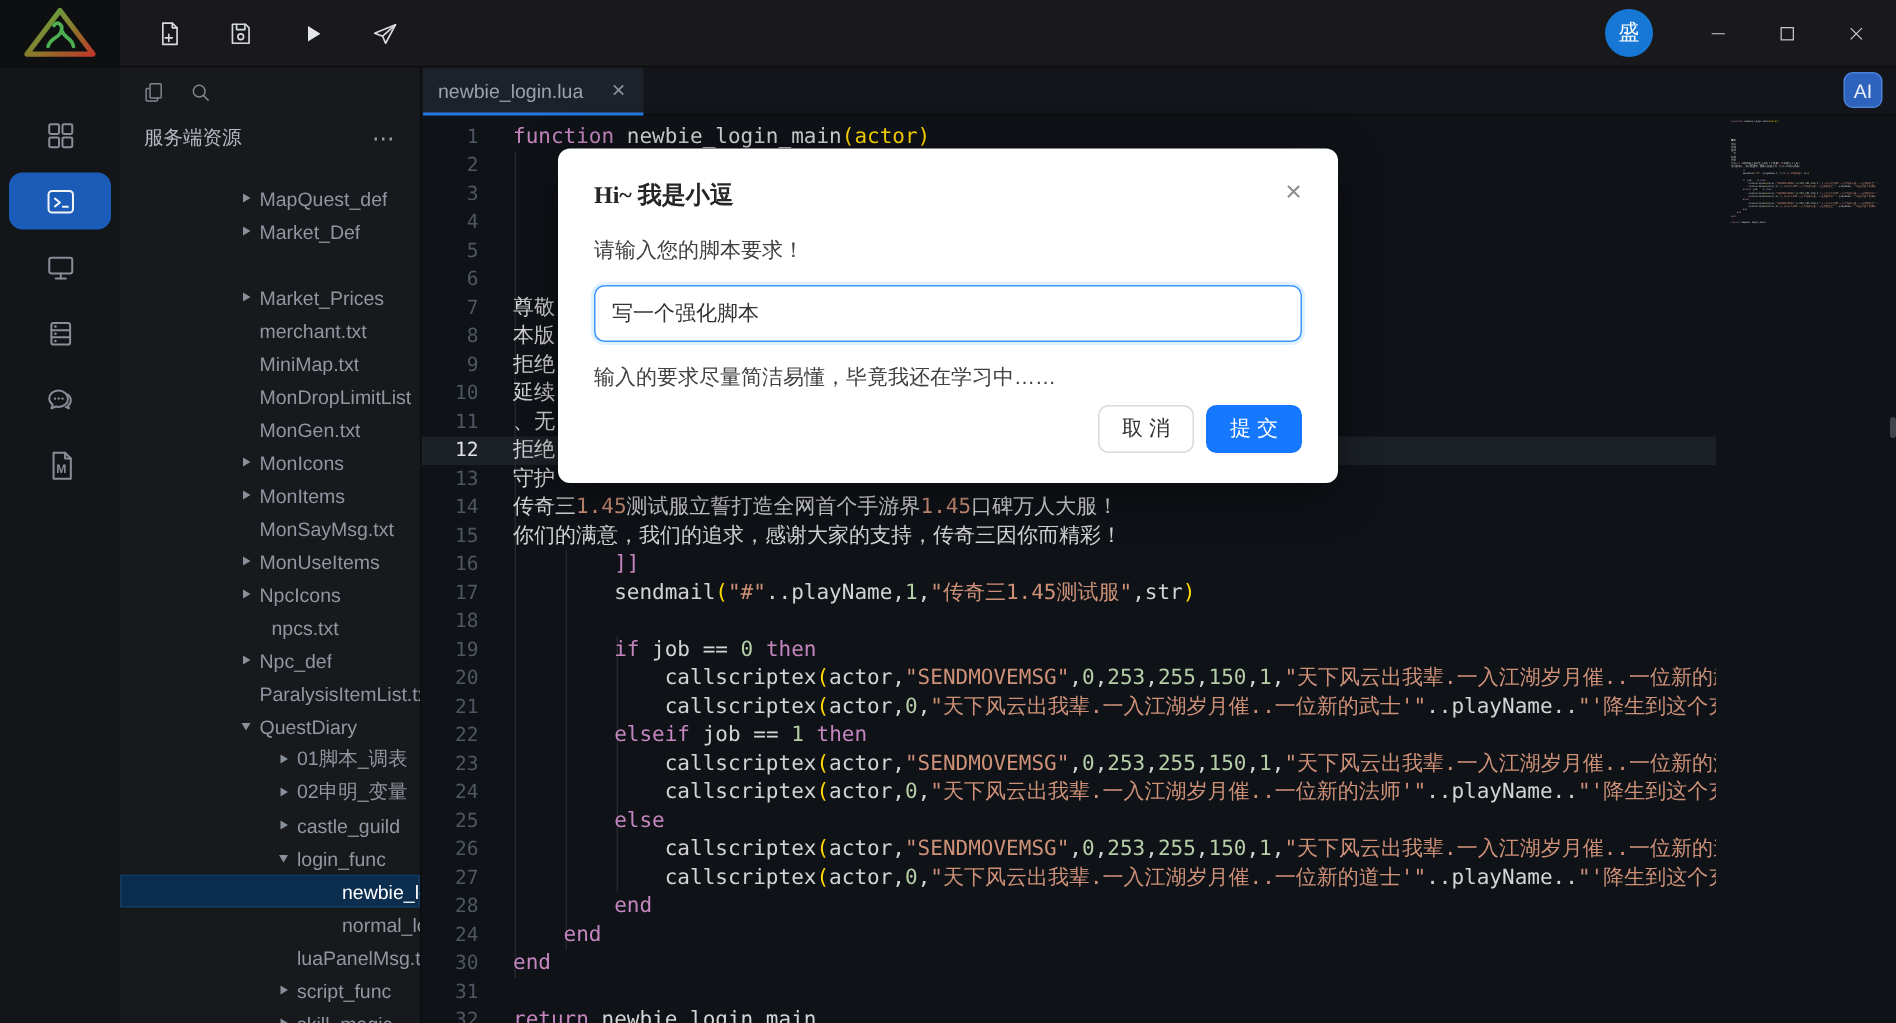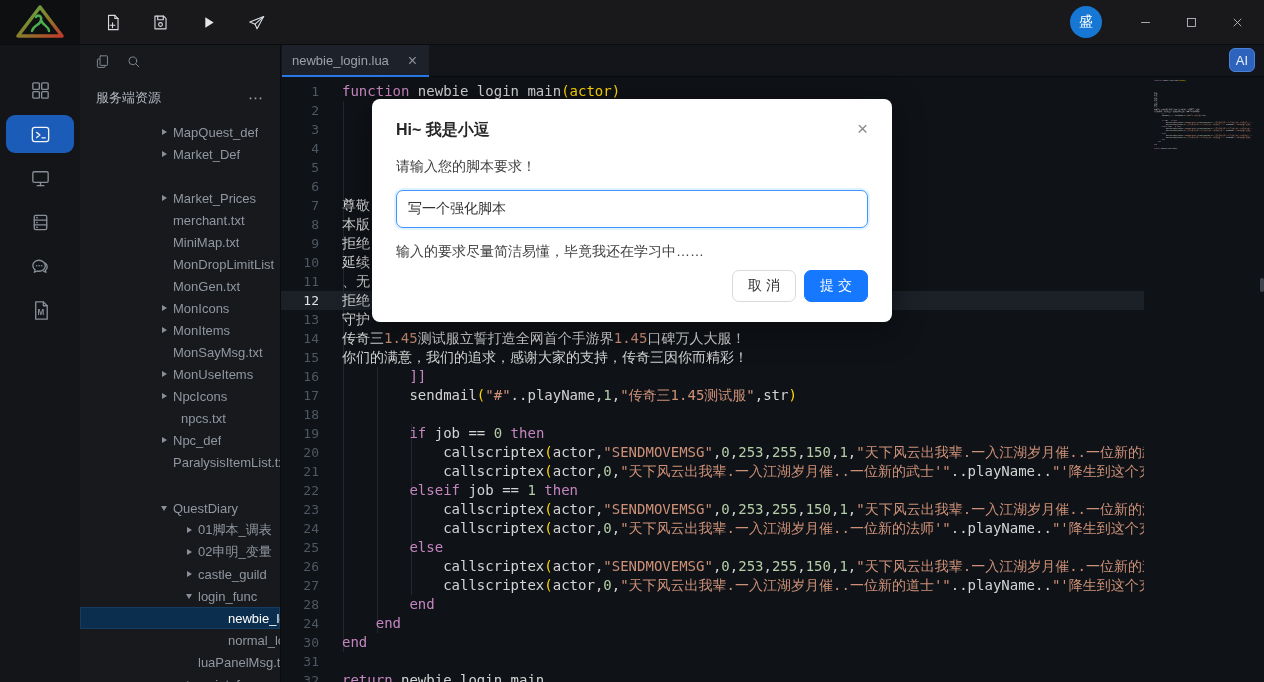--- a/index.html
+++ b/index.html
@@ -25,21 +25,21 @@
   .act-item{width:80px;height:44px;display:flex;align-items:center;justify-content:center;position:relative;cursor:pointer;}
   .act-pill{position:absolute;left:6px;top:3px;width:68px;height:38px;border-radius:9px;background:#1a5cb8;}
   .act-item svg{position:relative;width:23px;height:23px;stroke:#878e98;stroke-width:1.4;fill:none;stroke-linecap:round;stroke-linejoin:round;}
   .act-item.active svg{stroke:#f2f4f7;}
   .act-item svg .dot{fill:#878e98;stroke:none;}
   .act-item svg text{fill:#878e98;stroke:none;font-family:"Liberation Sans",sans-serif;font-weight:bold;}
 
   .sidebar{width:200px;flex:0 0 200px;background:#17191d;border-right:1px solid #0a0b0d;position:relative;overflow:hidden;}
   .side-top{height:32px;display:flex;align-items:center;gap:14px;padding-left:14px;}
   .side-top svg{width:17px;height:17px;stroke:#7f868e;stroke-width:1.4;fill:none;stroke-linecap:round;}
-  .side-head{height:30px;margin-top:6px;display:flex;align-items:center;justify-content:space-between;padding:0 16px 0 16px;}
+  .side-head{height:30px;margin-top:6px;display:flex;justify-content:space-between;padding:0 16px 0 16px;}
   .side-title{color:#b3b9c0;font-size:13px;}
   .side-more{color:#9aa0a8;font-size:15px;letter-spacing:1px;cursor:pointer;}
   .tree{position:absolute;left:0;top:76px;right:0;bottom:0;overflow:hidden;}
   .trow{height:22px;display:flex;align-items:center;font-size:13px;color:#9097a0;white-space:nowrap;cursor:pointer;box-sizing:border-box;}
   .trow.sel{background:#0c2e4e;color:#ffffff;box-shadow:inset 0 0 0 1px #143c60;}
   .tarr{width:12px;height:12px;flex:0 0 12px;margin-right:3px;display:flex;align-items:center;justify-content:center;}
   .tri-r{width:0;height:0;border-left:5px solid #8a9099;border-top:3.5px solid transparent;border-bottom:3.5px solid transparent;}
   .tri-d{width:0;height:0;border-top:5px solid #8a9099;border-left:3.5px solid transparent;border-right:3.5px solid transparent;}
   .tlabel{overflow:hidden;text-overflow:clip;}
 
@@ -63,21 +63,21 @@
   .tk-k{color:#c586c0}.tk-s{color:#ce9178}.tk-n{color:#b5cea8}.tk-d{color:#d4d4d4}.tk-p{color:#ffd700}
 
   .text-clip{position:absolute;left:0;top:0;width:863px;bottom:0;overflow:hidden;}
   .minimap{position:absolute;left:863px;top:0;width:113px;bottom:0;background:#0f1217;overflow:hidden;cursor:pointer;}
   .minimap-content{position:absolute;left:3px;top:2px;width:900px;transform:scale(0.115);transform-origin:0 0;}
   .minimap-content .ln-num{visibility:hidden;}
   .sb-thumb{position:absolute;left:979px;top:201px;width:4px;height:14px;background:#40454d;border-radius:2px;cursor:pointer;}
 
   
   .modal{position:absolute;left:372px;top:99px;width:520px;height:223px;background:#ffffff;border-radius:8px;box-shadow:0 8px 32px rgba(0,0,0,.45);box-sizing:border-box;padding:21px 24px;z-index:50;}
-  .m-title{font-size:16px;font-weight:700;color:#262626;}
+  .m-title{font-size:16px;font-weight:700;color:#262626;font-family:Liberation Serif, serif;}
   .m-close{position:absolute;right:20px;top:16px;color:#8c8c8c;font-size:19px;line-height:1;cursor:pointer;padding:4px;}
   .m-body{margin-top:17px;font-size:14px;color:#404040;}
   .m-input{margin-top:14px;width:100%;height:38px;box-sizing:border-box;border:1px solid #4096ff;border-radius:7px;outline:none;padding:0 11px;font-size:14px;color:#333;box-shadow:0 0 0 2px rgba(5,145,255,.12);font-family:"Liberation Sans",sans-serif;background:#fff;}
   .m-hint{margin-top:15px;font-size:14px;color:#404040;}
   .m-footer{position:absolute;right:24px;bottom:20px;display:flex;gap:8px;}
   .btn{height:32px;min-width:64px;padding:0 15px;border-radius:7px;font-size:14px;display:flex;align-items:center;justify-content:center;cursor:pointer;box-sizing:border-box;}
   .btn-cancel{background:#fff;border:1px solid #d9d9d9;color:#303030;}
   .btn-submit{background:#1677ff;border:1px solid #1677ff;color:#fff;}
 </style>
 </head>
@@ -319,21 +319,21 @@
           <div class="trow" style="padding-left: 78px;">
             <span class="tarr">
               <span class="tri-r"></span>
             </span>
             <span class="tlabel">Npc_def</span>
           </div>
           <div class="trow" style="padding-left: 78px;">
             <span class="tarr"></span>
             <span class="tlabel">ParalysisItemList.txt</span>
           </div>
-          <div class="trow" style="padding-left: 78px; margin-top: 24px;">
+          <div class="trow" style="padding-left: 78px;">
             <span class="tarr">
               <span class="tri-d"></span>
             </span>
             <span class="tlabel">QuestDiary</span>
           </div>
           <div class="trow" style="padding-left: 103px;">
             <span class="tarr">
               <span class="tri-r"></span>
             </span>
             <span class="tlabel">01脚本_调表</span>

